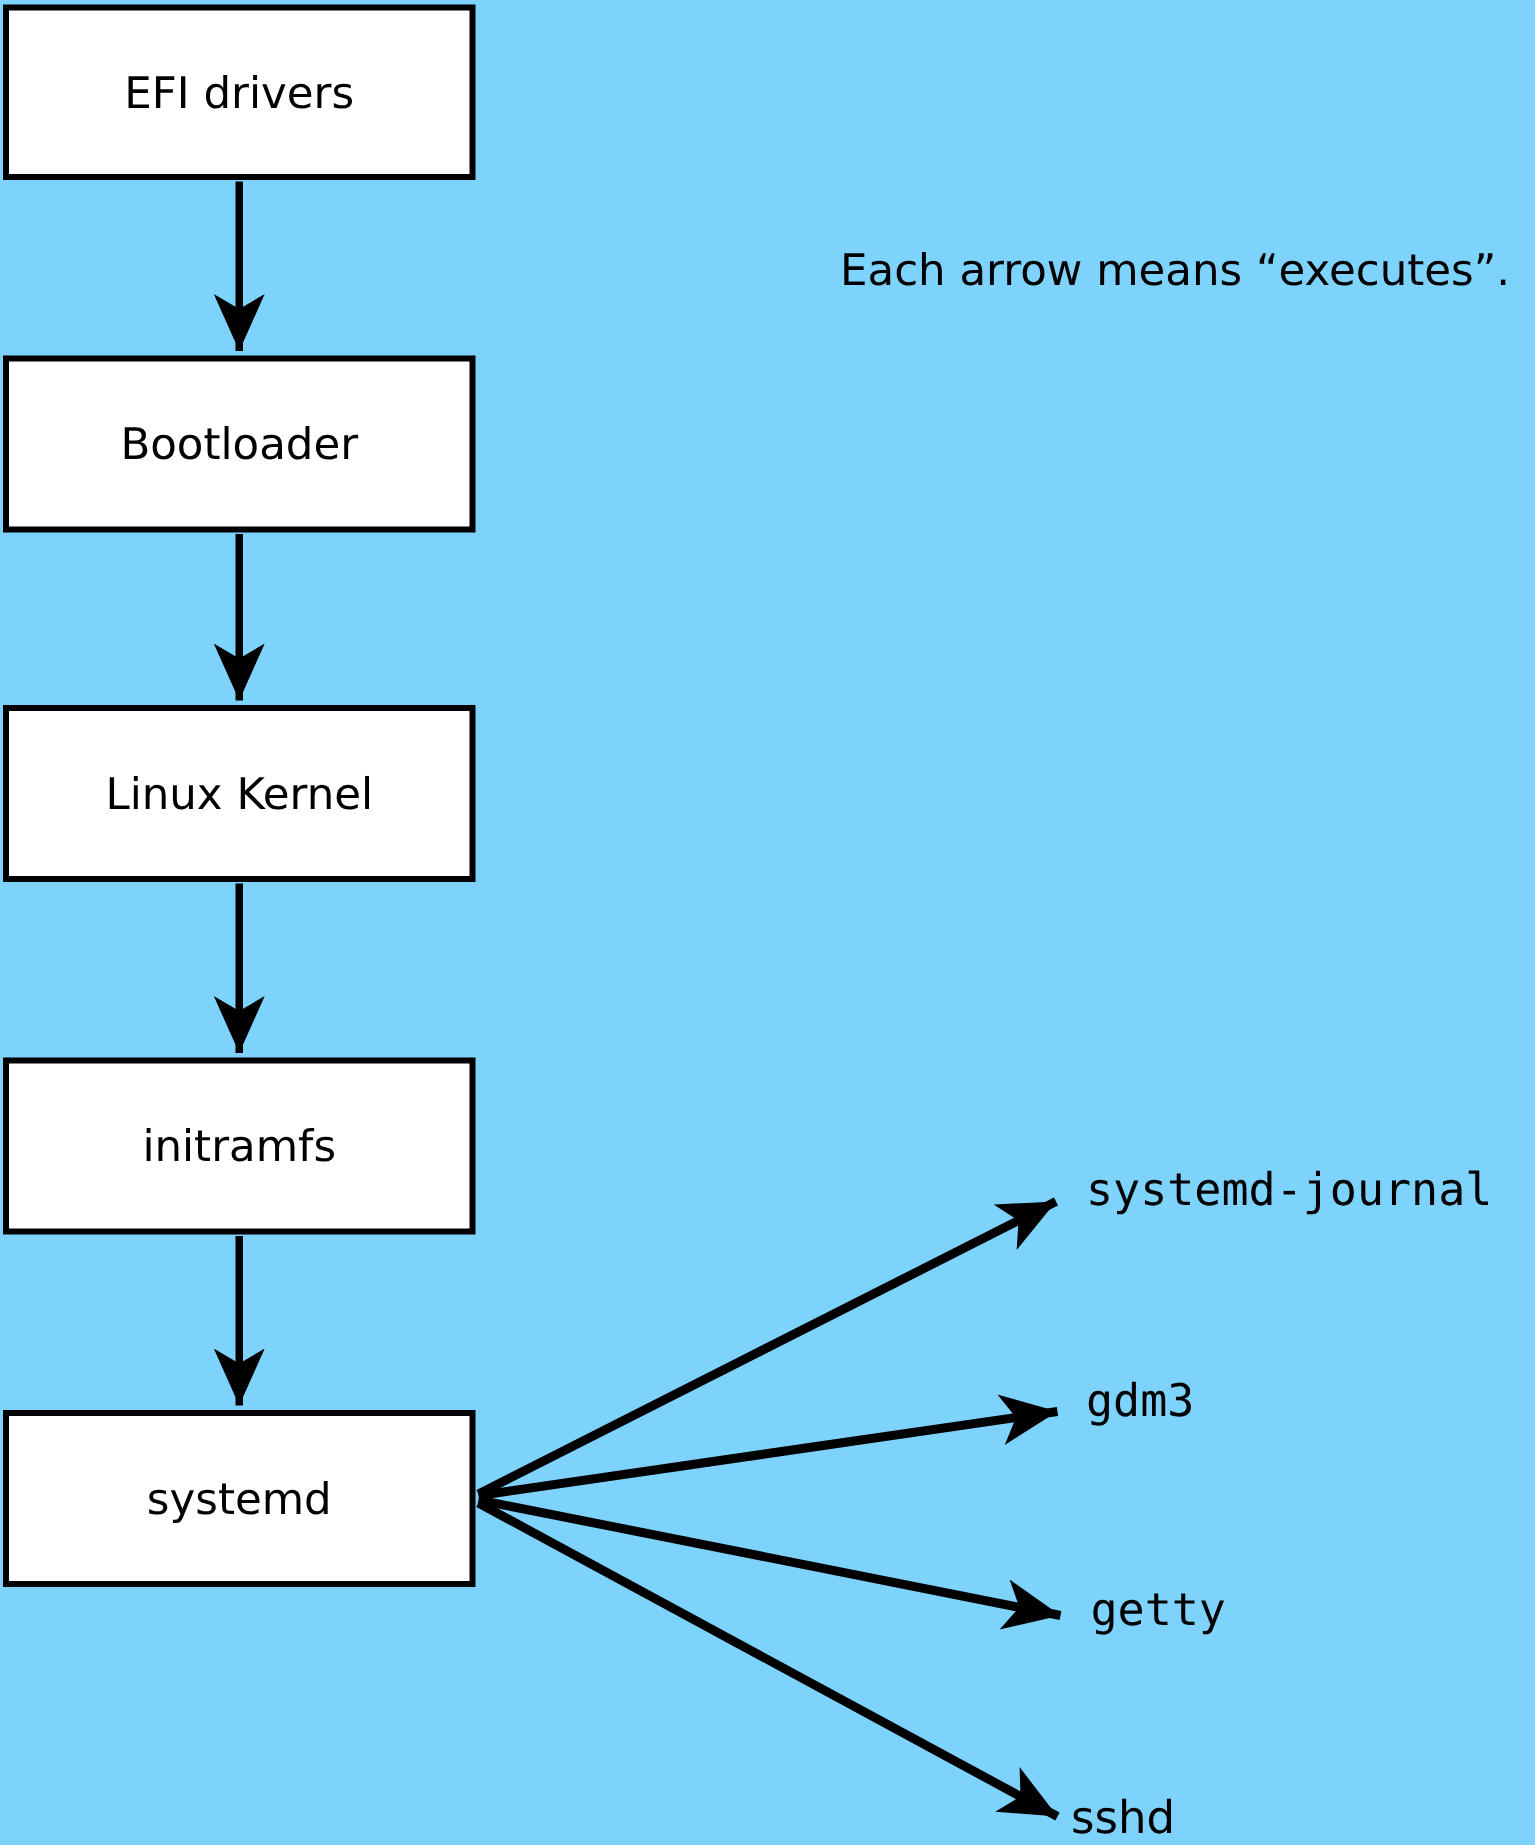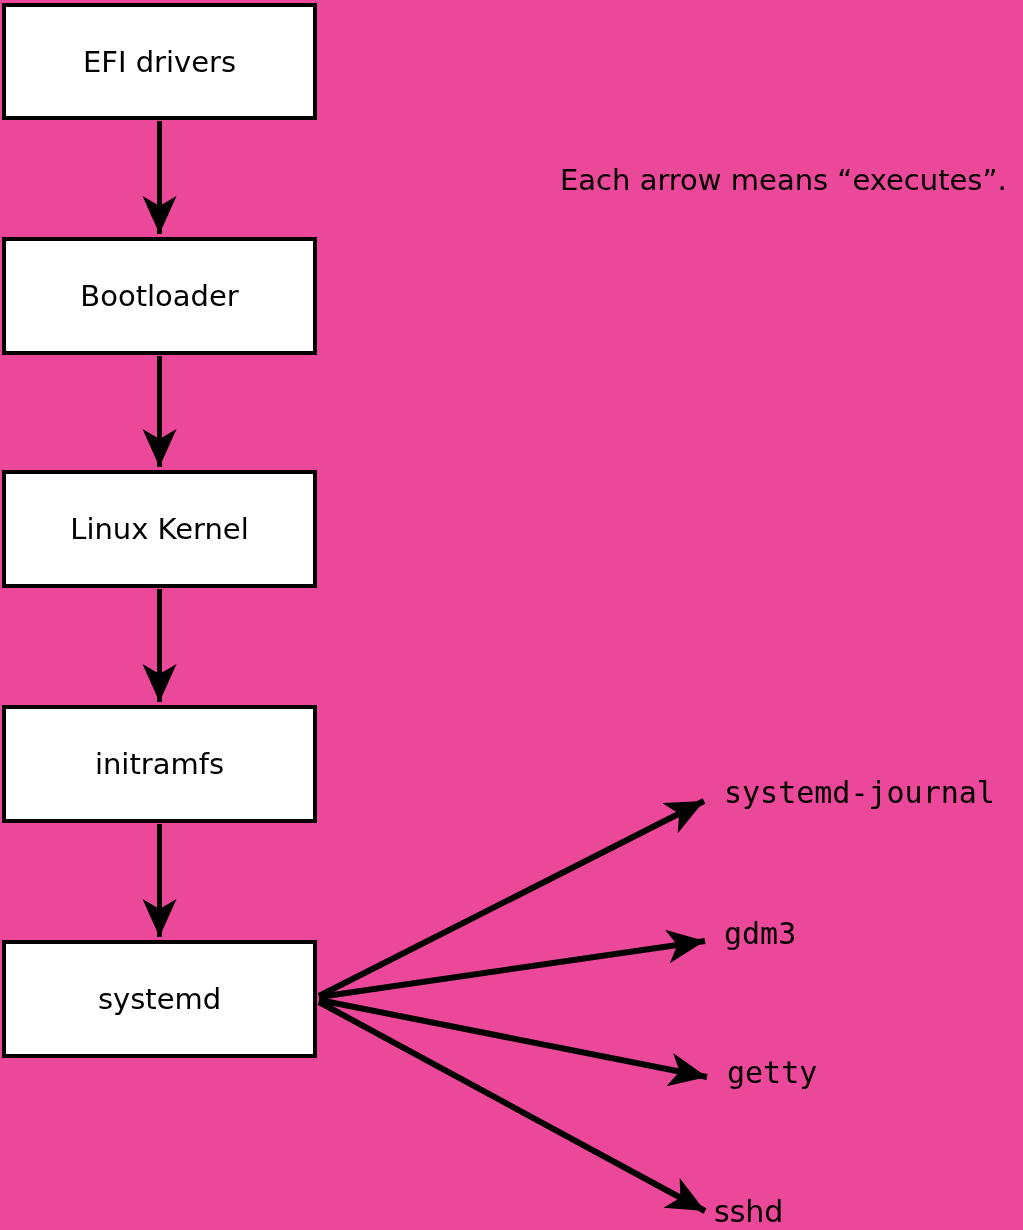--- a/index.html
+++ b/index.html
@@ -4,21 +4,21 @@
 <style>
   html, body {
     margin: 0;
     padding: 0;
     background: #ffffff;
   }
   #canvas {
     position: relative;
     width: 1023px;
     height: 1230px;
-    background: #ec4899;
+    background: #7dd3fc;
     overflow: hidden;
   }
   svg {
     display: block;
   }
   .node-rect {
     fill: #ffffff;
     stroke: #000000;
     stroke-width: 4;
   }

